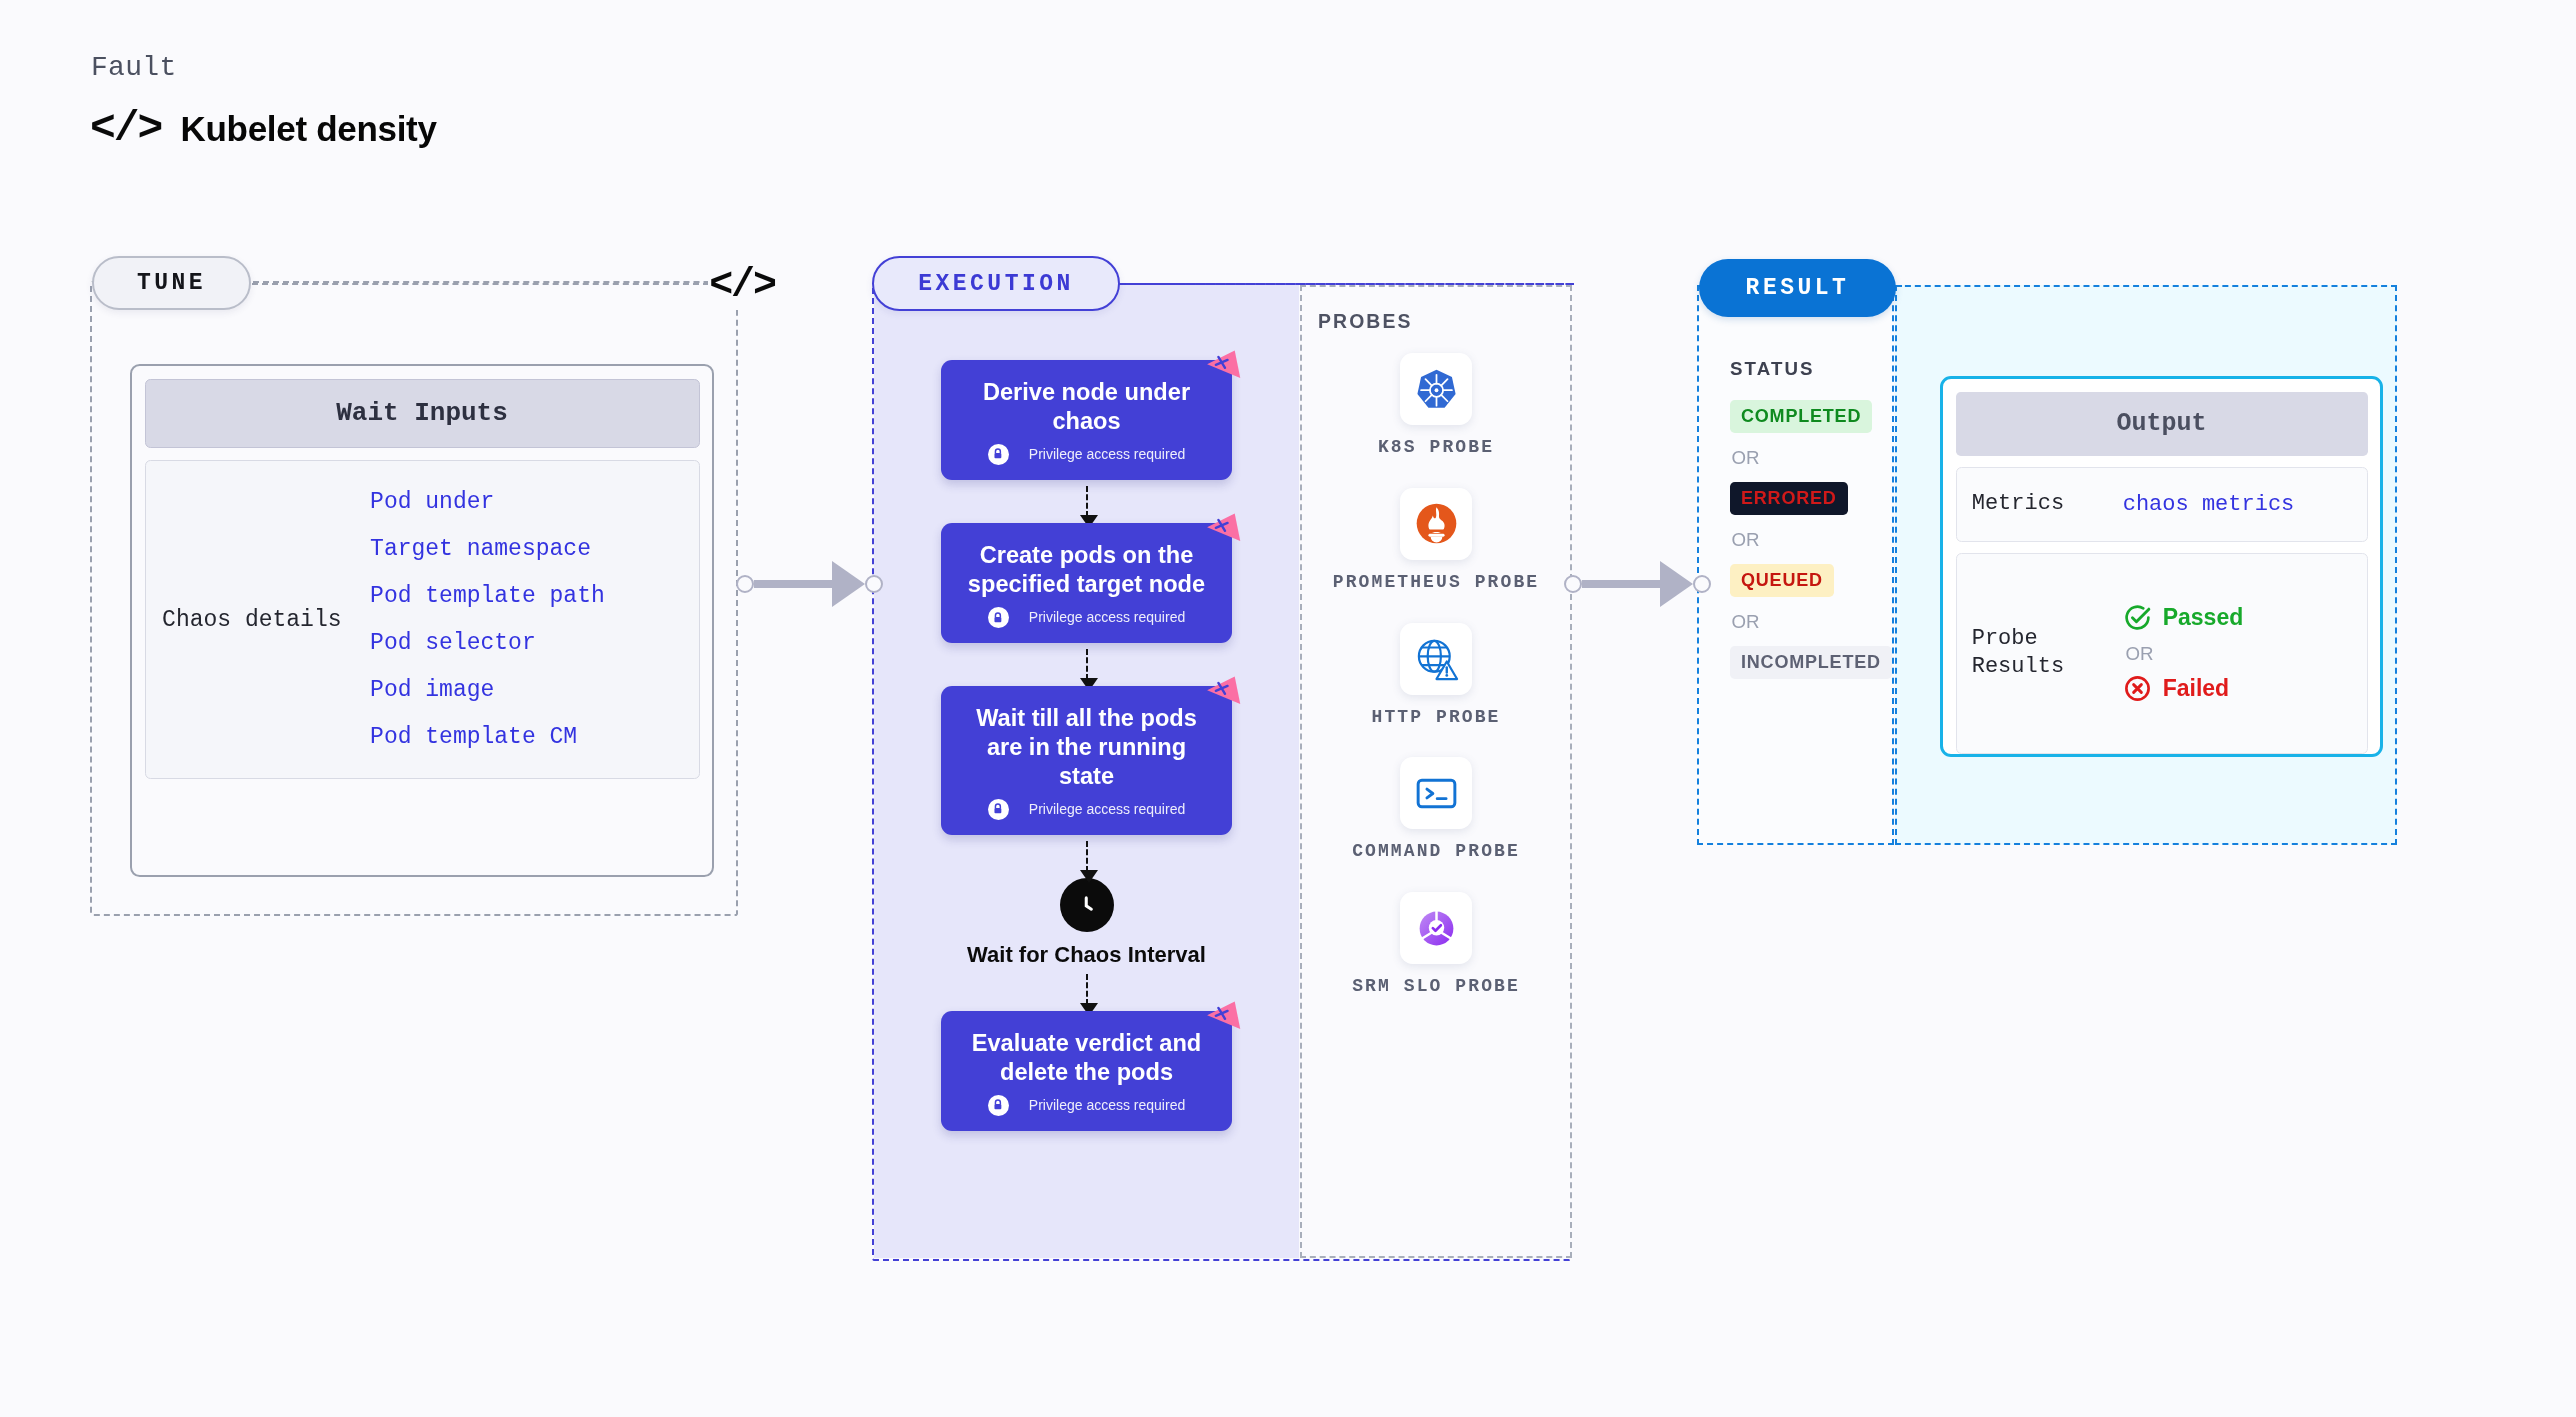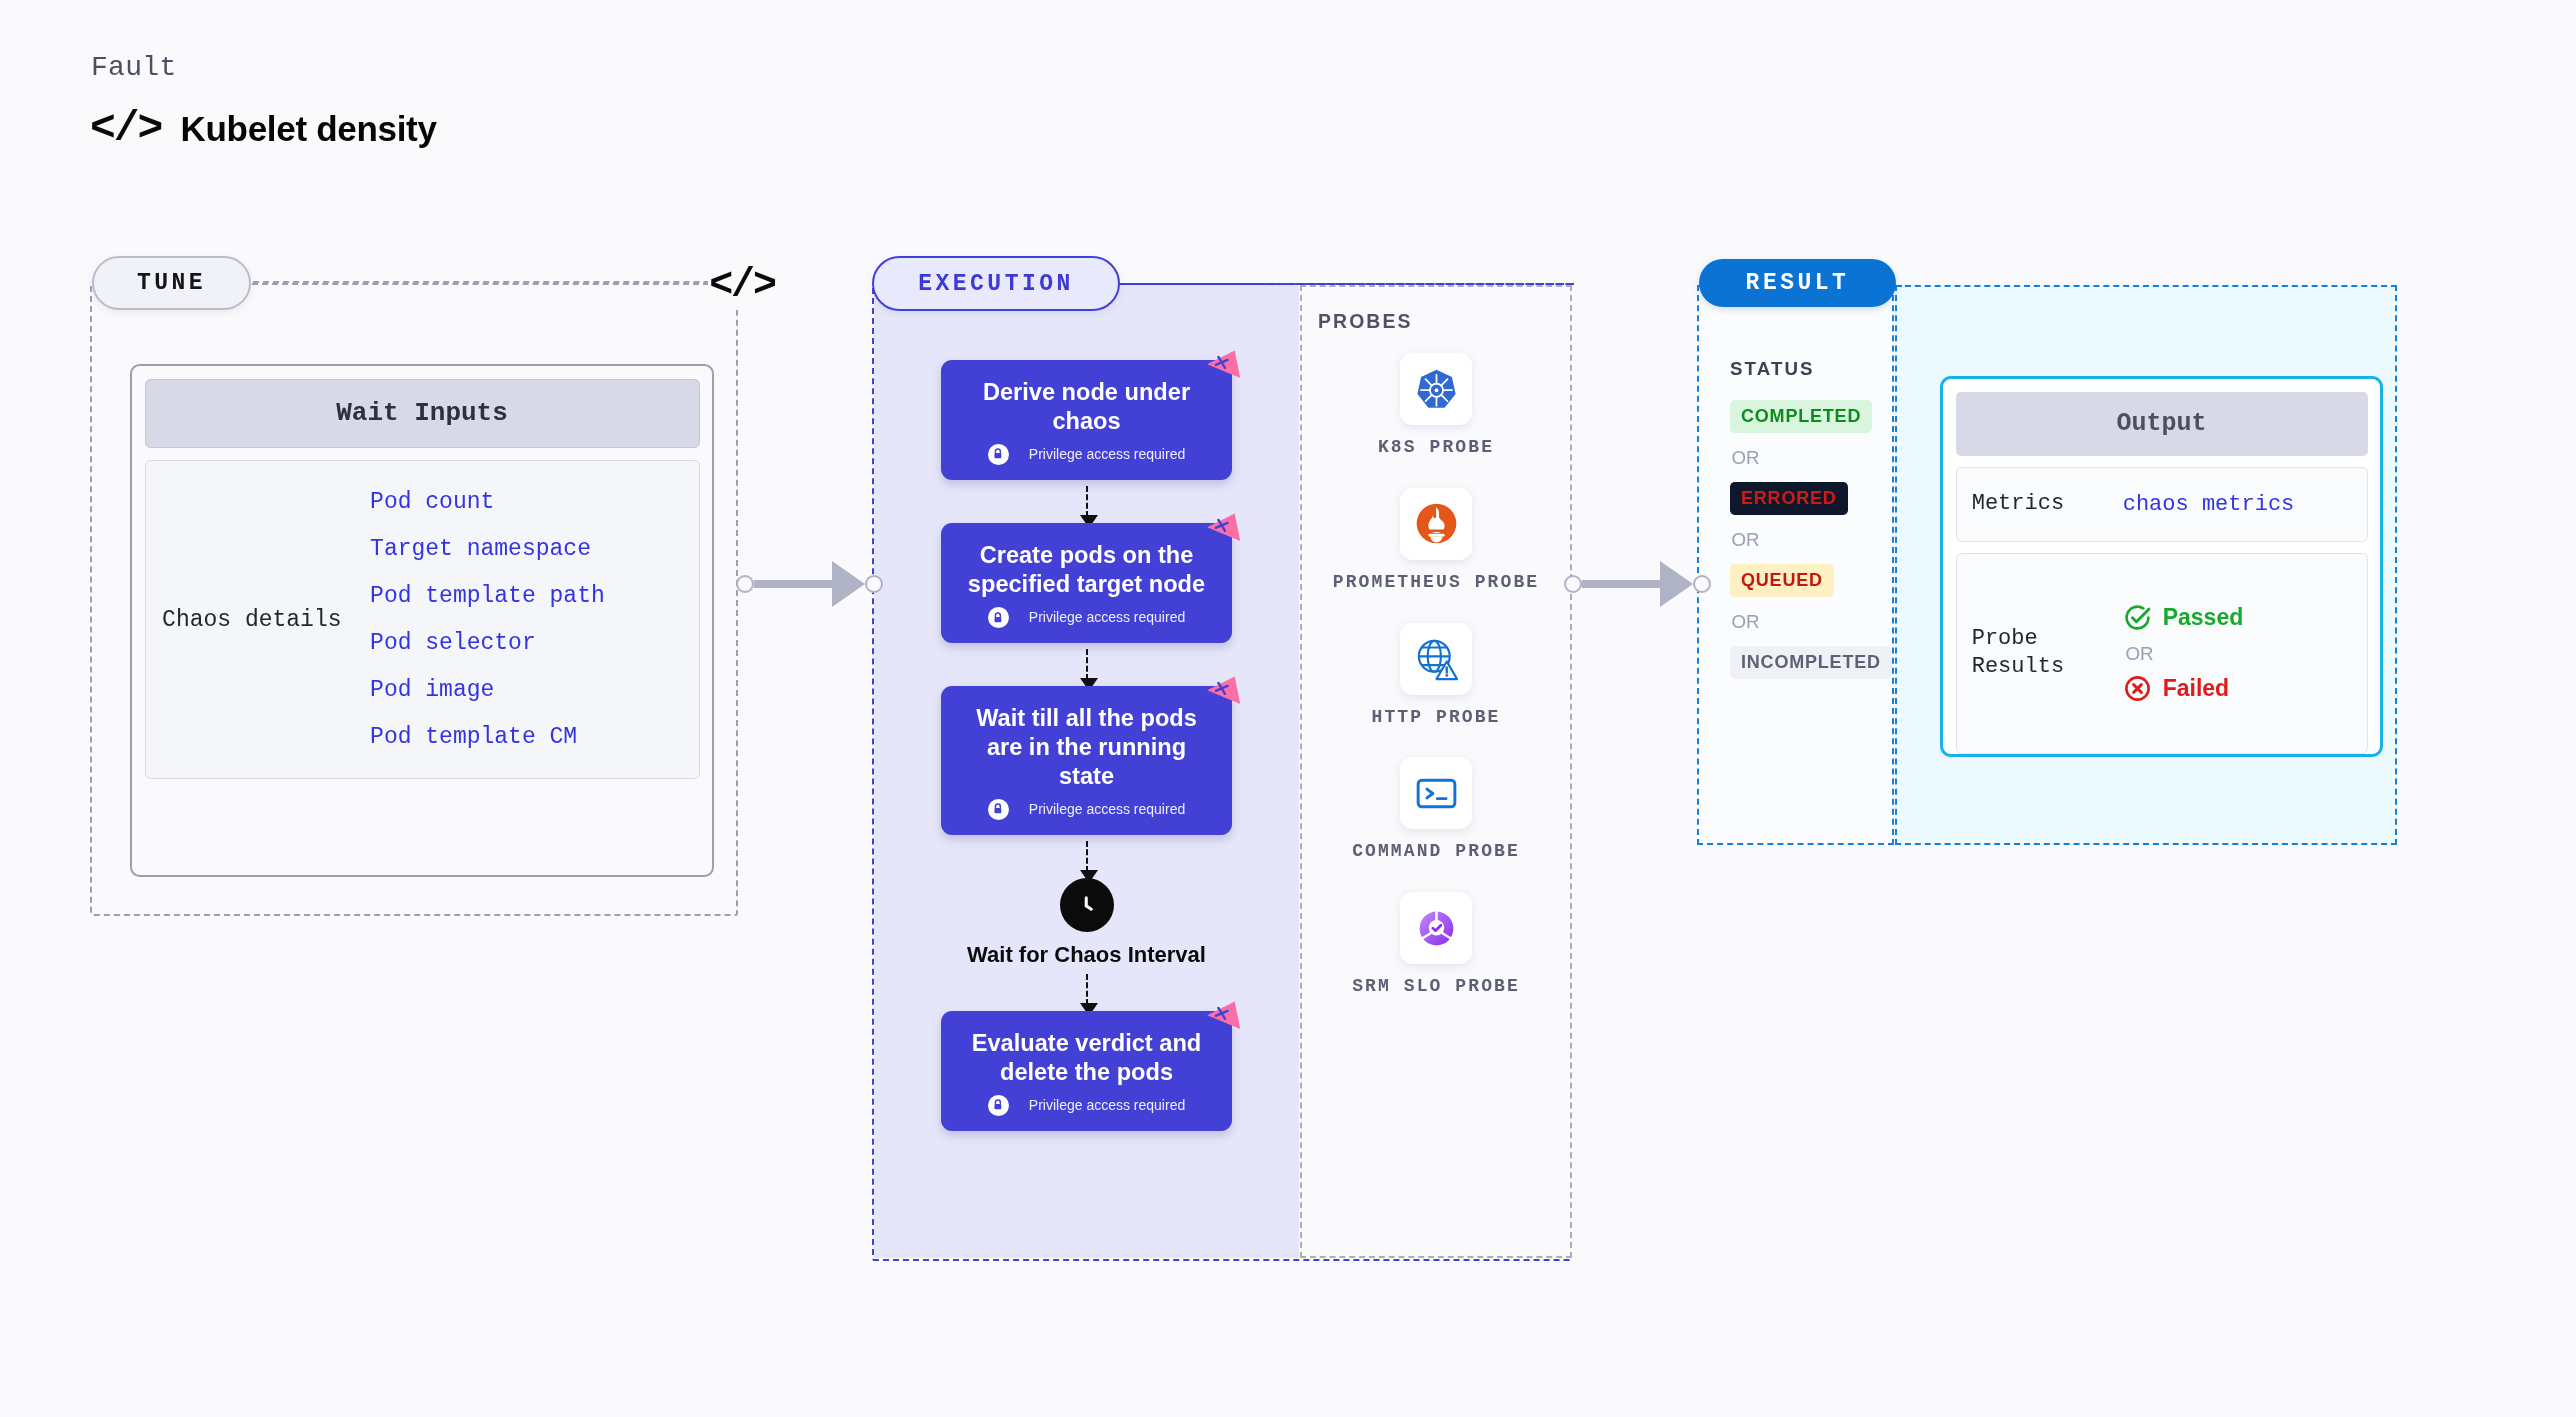--- a/index.html
+++ b/index.html
@@ -39,21 +39,21 @@
   .pill-exec {
     position: absolute; left: 872px; top: 256px;
     width: 248px; height: 55px; font-size: 23px;
     background: #e8e9fb; color: #3c3ad4;
     border: 2.8px solid #4340d6;
     box-shadow: 0 2.8px 7px rgba(70,70,160,0.10);
     z-index: 6;
   }
   .pill-result {
     position: absolute; left: 1699px; top: 259px;
-    width: 197px; height: 48px; font-size: 23px;
+    width: 197px; height: 58px; font-size: 23px;
     background: #0a73d4; color: #ffffff;
     box-shadow: 0 2.8px 7px rgba(20,90,160,0.18);
     z-index: 6;
     text-align: center;
   }
 
   
   .dash-tune {
     position: absolute; left: 90px; top: 281px;
     width: 648px; height: 635px;
@@ -312,21 +312,21 @@
   <div class="tune-code-icon">&lt;/&gt;</div>
   <div class="pill pill-tune">TUNE</div>
 
   <div class="ui-card">
     <div class="ui-head">Wait Inputs</div>
 
 
     <div class="ui-group chaos">
       <div class="ui-label">Chaos details</div>
       <div class="ui-values">
-        <div class="ui-value">Pod count</div>
+        <div class="ui-value">Pod under</div>
         <div class="ui-value">Target namespace</div>
         <div class="ui-value">Pod template path</div>
         <div class="ui-value">Pod selector</div>
         <div class="ui-value">Pod image</div>
         <div class="ui-value">Pod template CM</div>
       </div>
     </div>
   </div>
 
   <div class="conn conn1">

